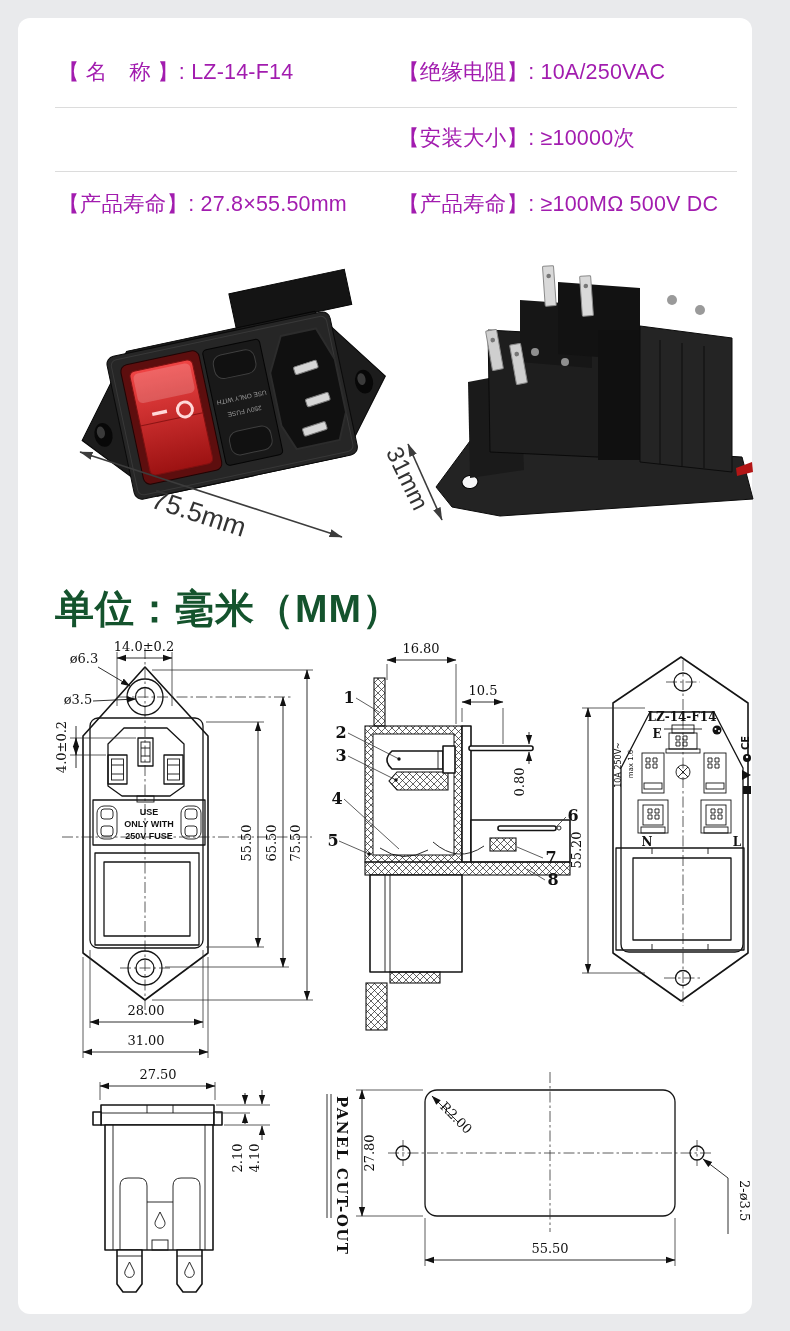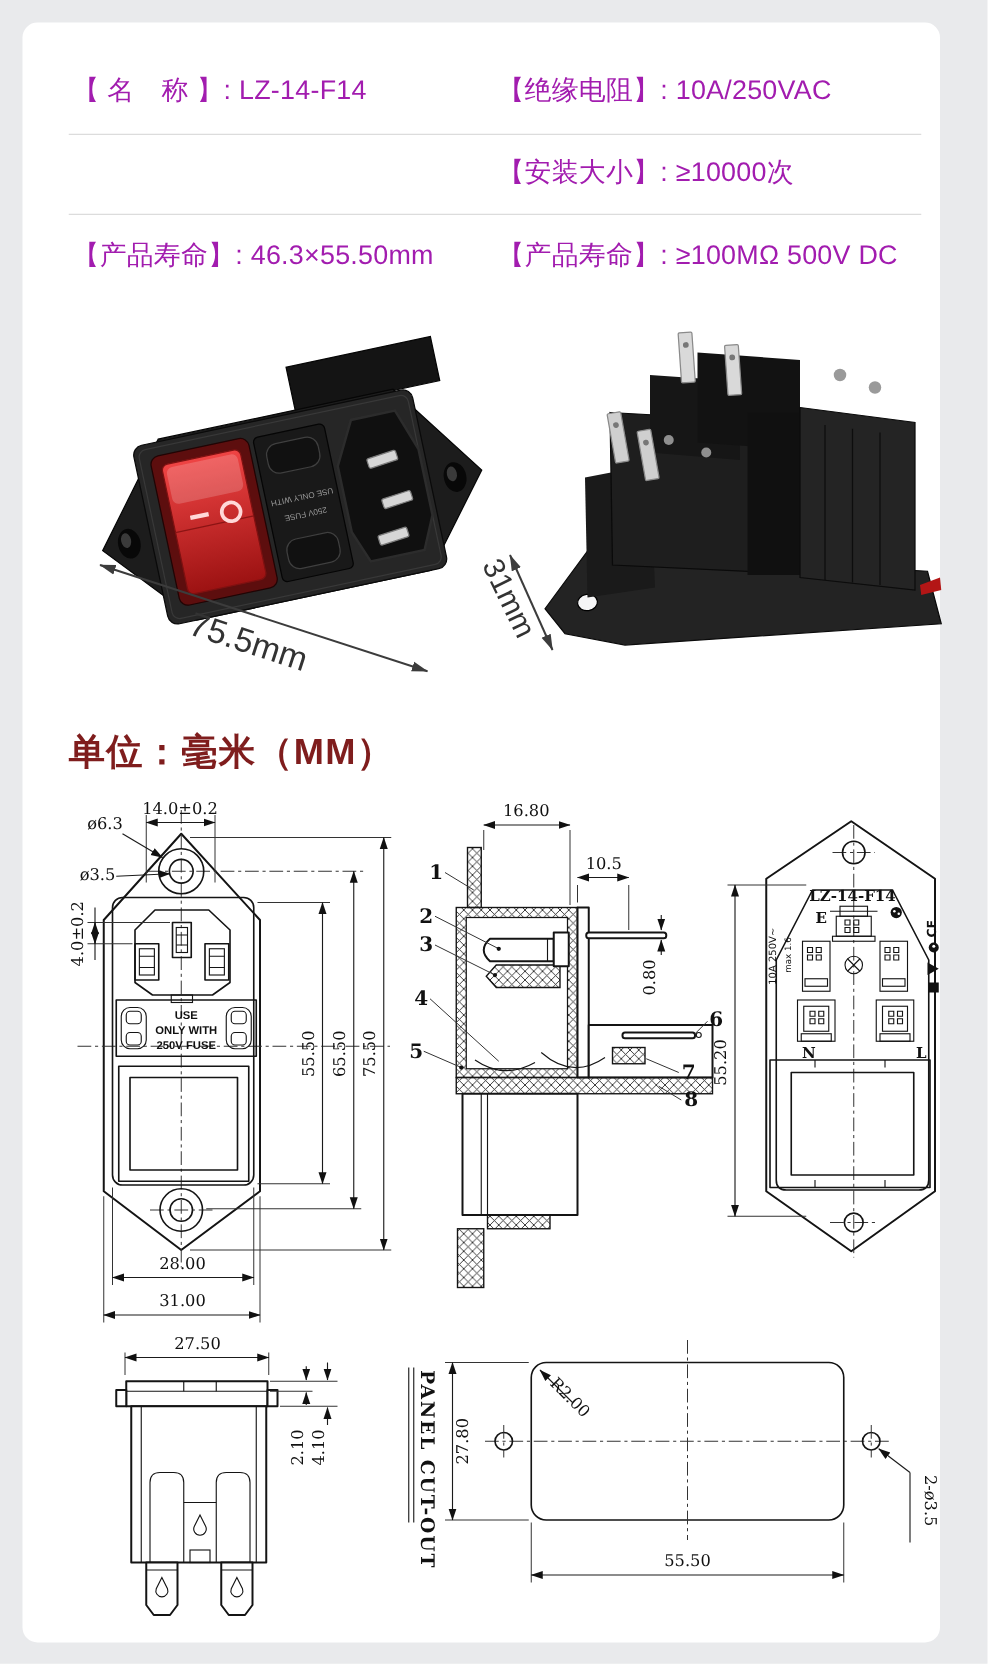--- a/index.html
+++ b/index.html
@@ -5,21 +5,21 @@
 <style>
   html,body{margin:0;padding:0;}
   body{width:790px;height:1331px;background:#e9eaec;font-family:"Liberation Sans",sans-serif;position:relative;overflow:hidden;}
   .card{position:absolute;left:18px;top:18px;width:734px;height:1296px;background:#ffffff;border-radius:12px;}
   .spec{position:absolute;left:58px;top:0;width:680px;height:240px;}
   .spec-row{position:absolute;left:0;width:680px;height:30px;font-size:21.5px;font-weight:500;color:#a21caf;}
   .cell{position:absolute;white-space:nowrap;letter-spacing:0.2px;}
   .cell.l{left:0;}
   .cell.r{left:340px;}
   .hr{position:absolute;left:55px;top:0;width:682px;height:1px;background:#dcdcdc;}
-  .unit{position:absolute;left:55px;top:582px;font-size:29px;font-weight:700;color:#7f1d1d;letter-spacing:1px;}
+  .unit{position:absolute;left:55px;top:582px;font-size:39px;font-weight:700;color:#14532d;letter-spacing:1px;}
   svg{position:absolute;}
   
   .ol{fill:#fff;stroke:#141414;stroke-width:1.6;stroke-linejoin:round;}
   .ln{fill:none;stroke:#141414;stroke-width:1.3;stroke-linejoin:round;}
   .tn{fill:none;stroke:#141414;stroke-width:0.9;}
   .hxp{fill:url(#hx);stroke:#141414;stroke-width:1.1;}
   .dm{fill:none;stroke:#1a1a1a;stroke-width:0.9;}
   .ex{fill:none;stroke:#333;stroke-width:0.8;}
   .cl{fill:none;stroke:#333;stroke-width:0.8;stroke-dasharray:11 3 2.5 3;}
   .dt{font:13px "DejaVu Serif",serif;fill:#111;text-anchor:middle;}
@@ -40,21 +40,21 @@
 
 <div class="spec">
   <div class="spec-row" style="top:57px">
     <span class="cell l"><span>【 名　称 】</span><span>: LZ-14-F14</span></span>
     <span class="cell r"><span>【绝缘电阻】</span><span>: 10A/250VAC</span></span>
   </div>
   <div class="spec-row" style="top:123px">
     <span class="cell r"><span>【安装大小】</span><span>: ≥10000次</span></span>
   </div>
   <div class="spec-row" style="top:189px">
-    <span class="cell l"><span>【产品寿命】</span><span>: 46.3×55.50mm</span></span>
+    <span class="cell l"><span>【产品寿命】</span><span>: 27.8×55.50mm</span></span>
     <span class="cell r"><span>【产品寿命】</span><span>: ≥100MΩ 500V DC</span></span>
   </div>
 </div>
 <div class="hr" style="top:107px"></div>
 <div class="hr" style="top:171px"></div>
 
 <svg style="left:20px;top:250px" width="750" height="300" viewBox="20 250 750 300">
   <defs>
     <linearGradient id="redg" x1="0" y1="0" x2="0" y2="1">
       <stop offset="0" stop-color="#ef4444"></stop>

